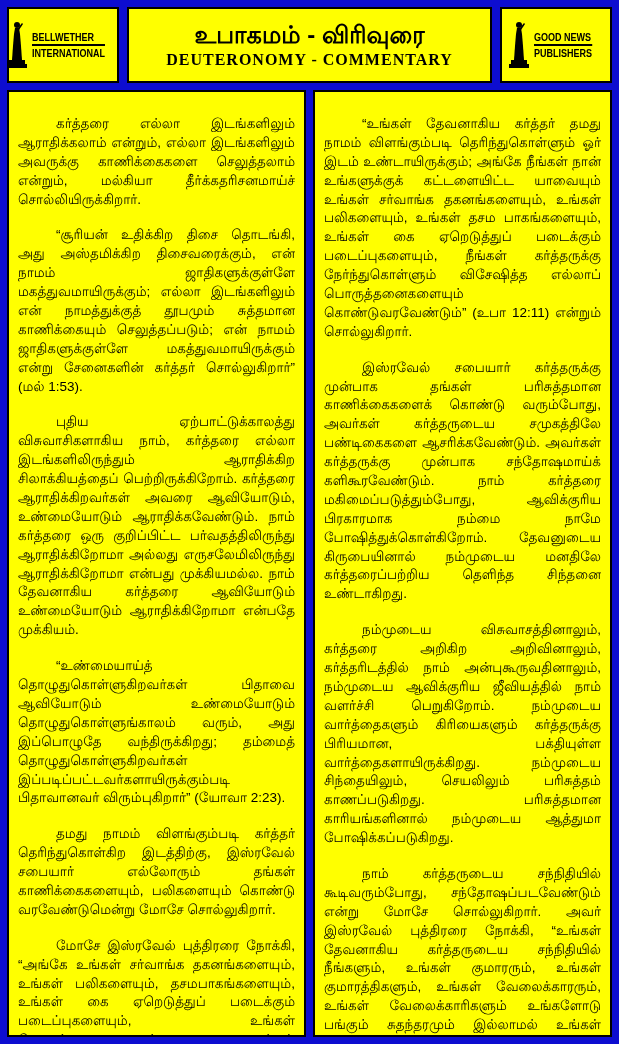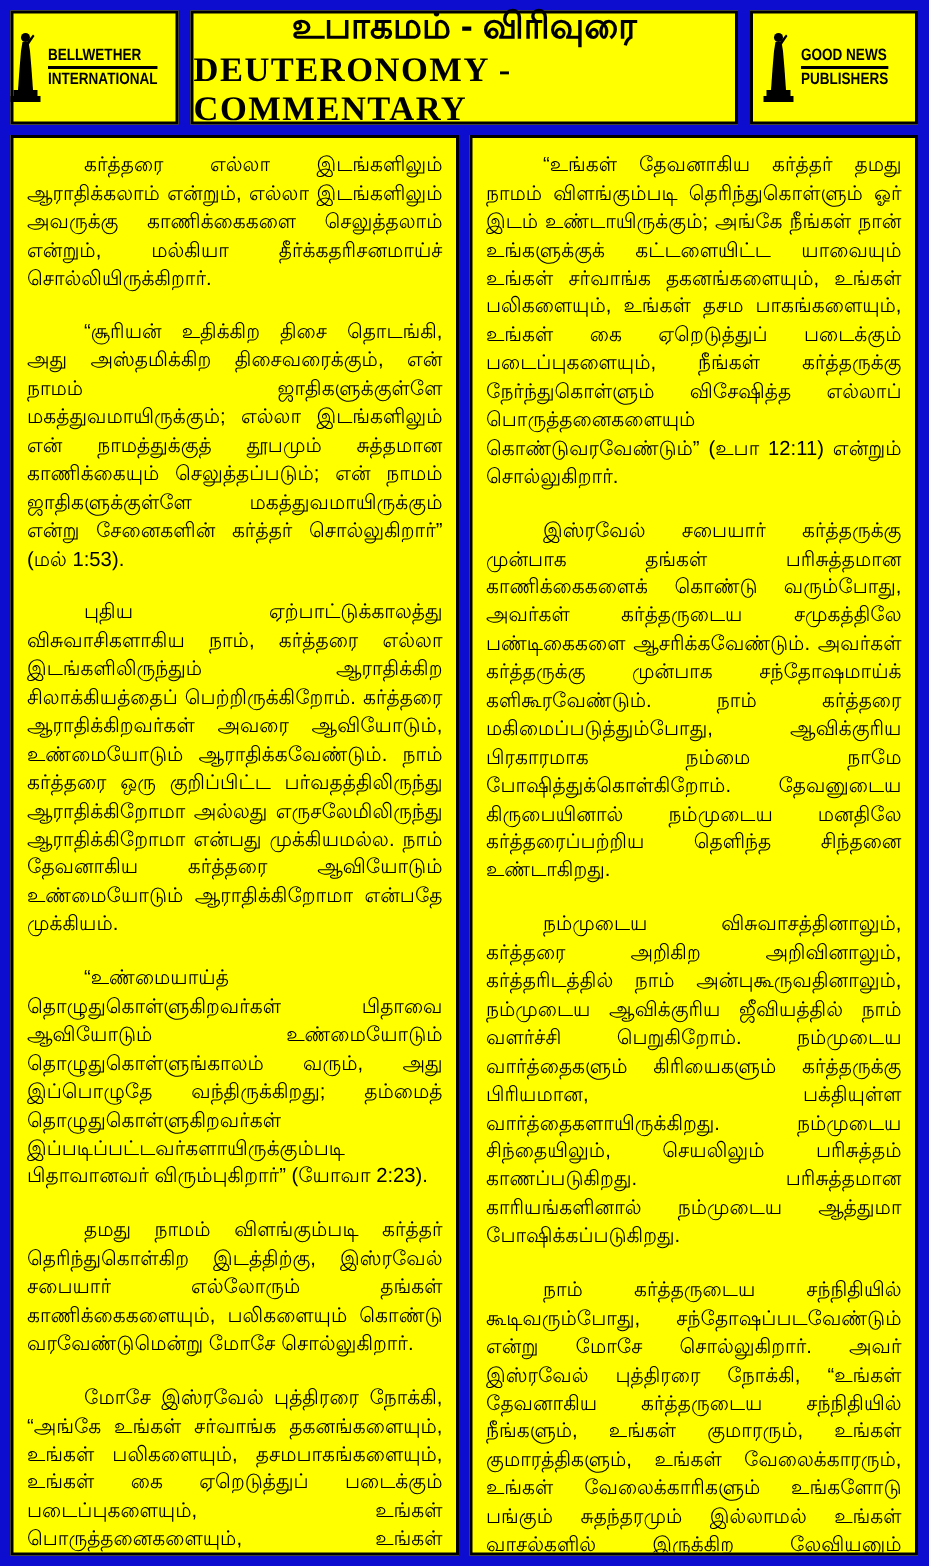--- a/index.html
+++ b/index.html
@@ -48,39 +48,40 @@
     background:var(--panel);
     border:2px solid var(--border);
     display:flex;flex-direction:column;align-items:center;justify-content:center;
     gap:3px;
   }
   .title-tamil{
     font-weight:bold;font-size:24px;line-height:1.1;
   }
   .title-english{
     font-family:"Liberation Serif", serif;
-    font-weight:bold;font-size:23px;letter-spacing:1px;line-height:1.1;
+    font-weight:bold;font-size:16px;letter-spacing:1px;line-height:1.1;
   }
   .content{
     flex:1;display:flex;gap:7px;min-height:0;
   }
   .column{
     flex:1;
     background:var(--panel);
     border:2px solid var(--border);
     padding:9px 9px 6px 9px;
     overflow:hidden;
     font-size:13.5px;
   }
   .para{
     text-align:justify;
     text-indent:38px;
     line-height:1.4;
     margin-bottom:17px;
     overflow-wrap:break-word;
+    margin-top:14px;
   }
 </style>
 </head>
 <body>
 
 <div class="page">
 
   <div class="header">
 
     <div class="logo-box">

